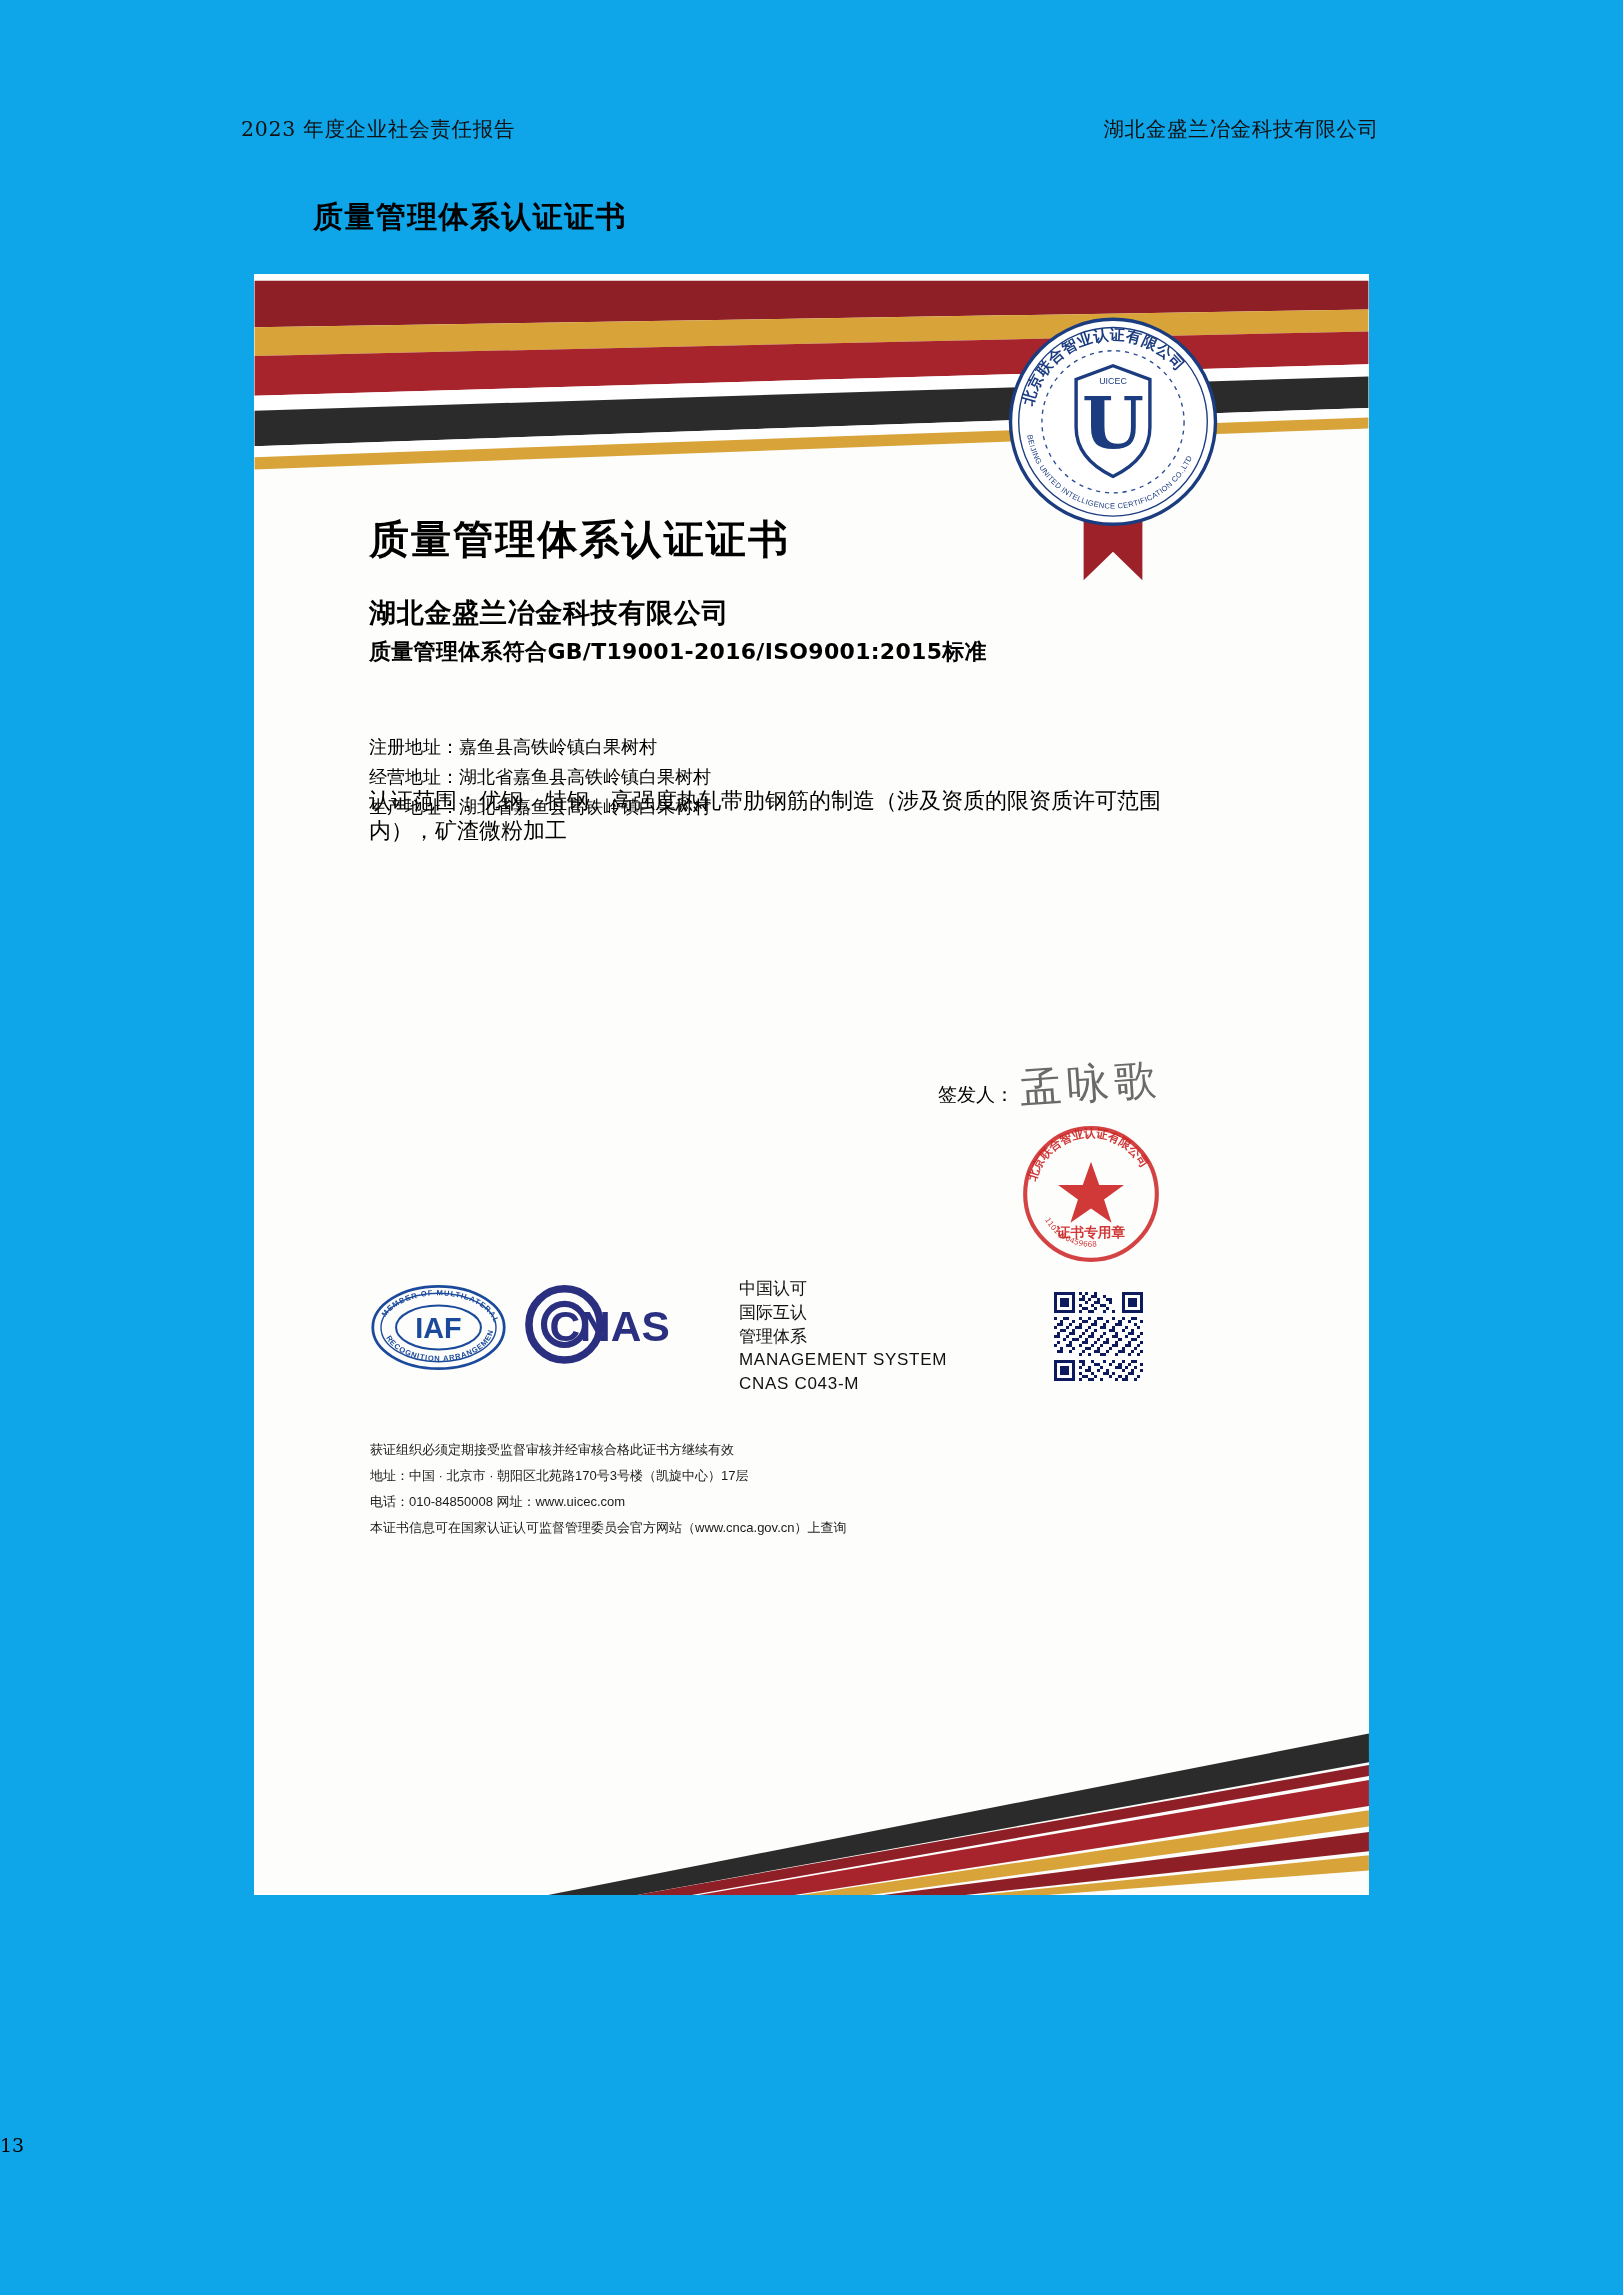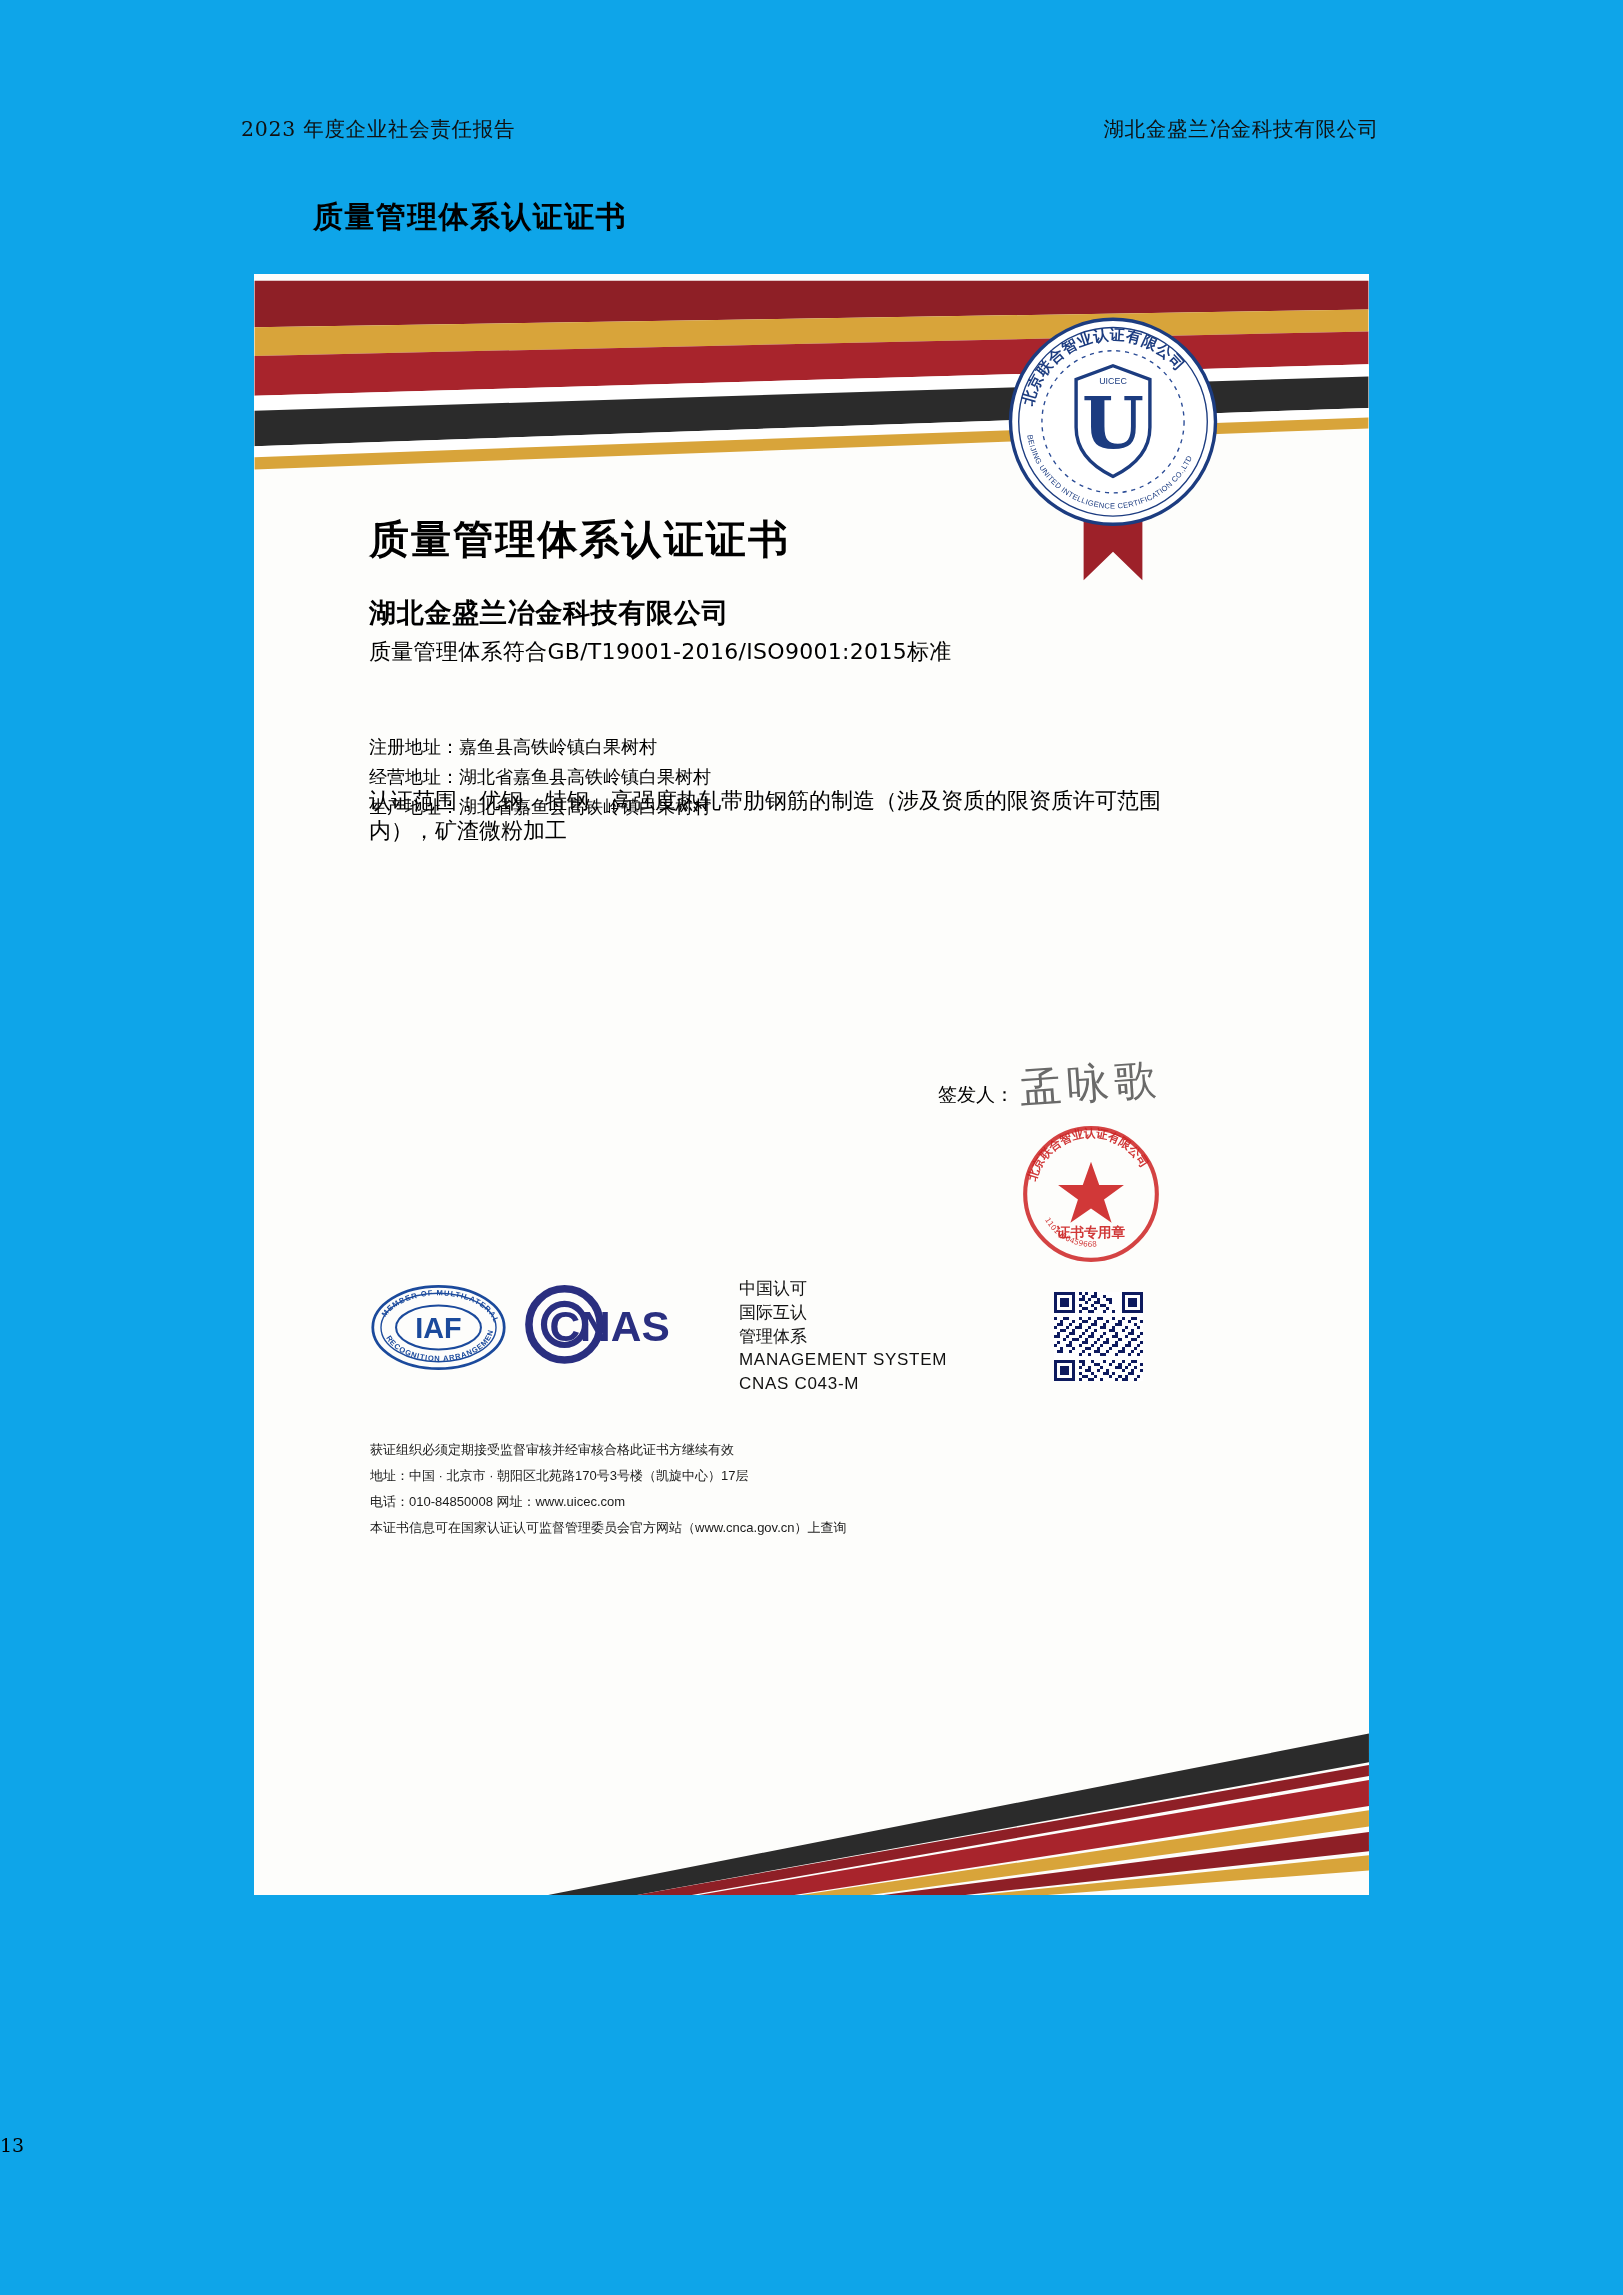--- a/index.html
+++ b/index.html
@@ -96,21 +96,21 @@
     font-weight: bold;
     letter-spacing: 0.7px;
     color: #000;
   }
   .cert-standard {
     position: absolute;
     left: 115px;
     top: 363px;
     font-family: "DejaVu Sans", "Liberation Sans", sans-serif;
     font-size: 22px;
-    font-weight: normal;
+    font-weight: bold;
     letter-spacing: 0.3px;
     color: #000;
   }
   .addr-block {
     position: absolute;
     left: 115px;
     top: 410px;
     font-family: "DejaVu Sans", "Liberation Sans", sans-serif;
     font-size: 18px;
     line-height: 30px;

